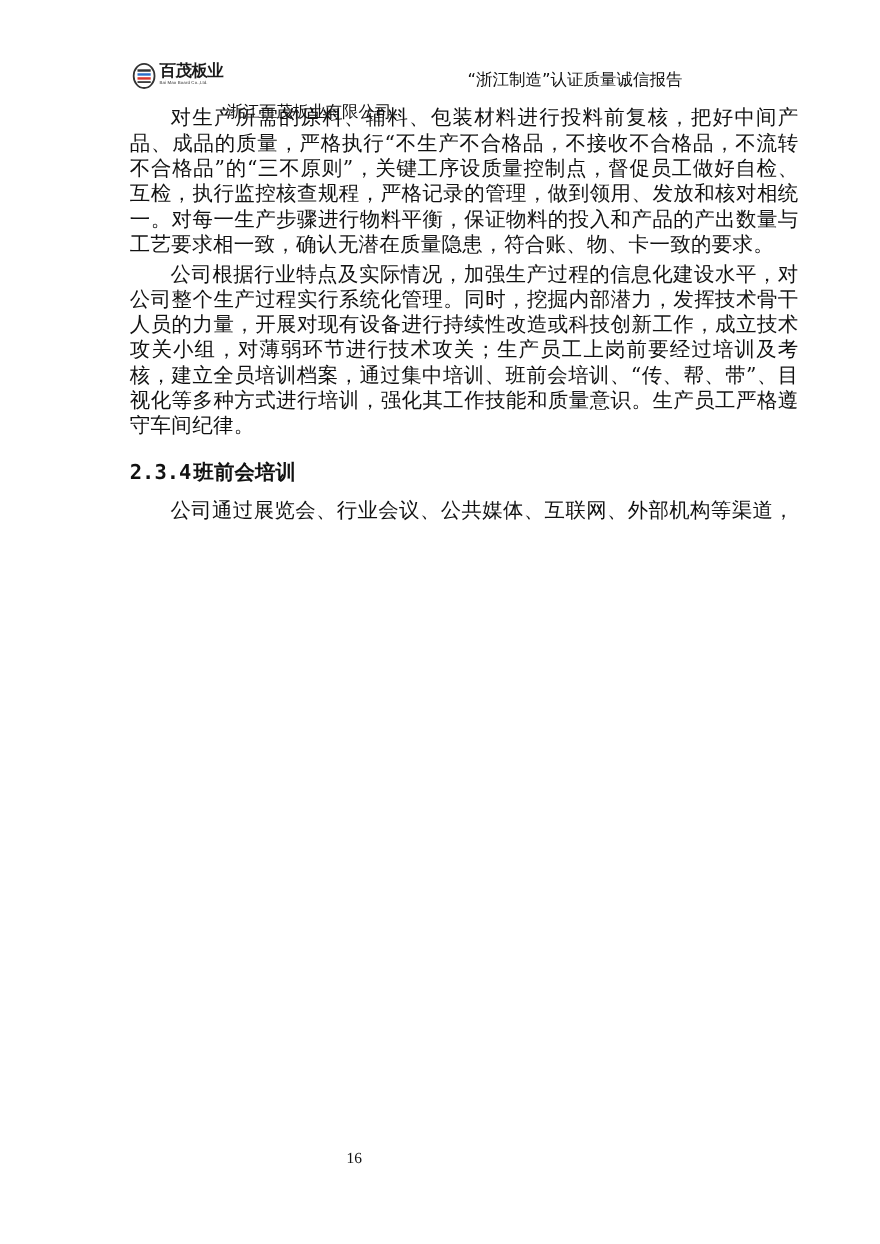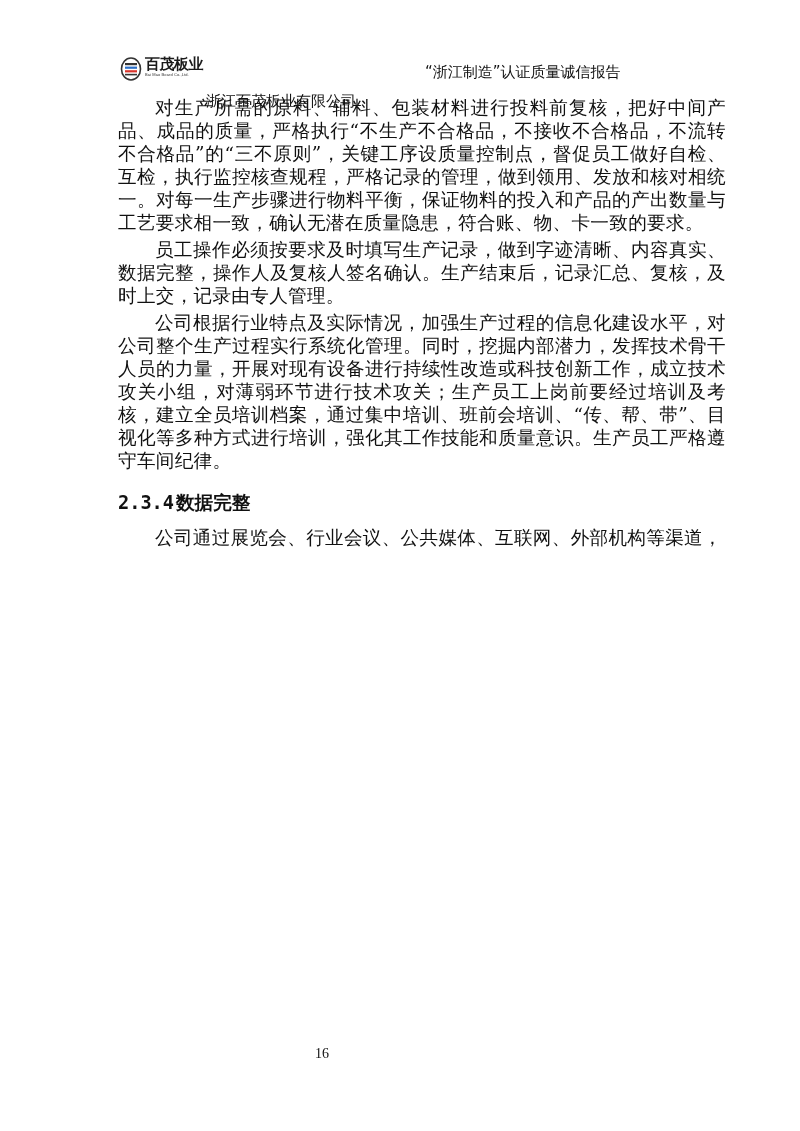--- a/index.html
+++ b/index.html
@@ -134,23 +134,22 @@
       <span class="logo-brand-cn">百茂板业</span>
       <span class="logo-brand-en">Bai Mao Board Co.,Ltd.</span>
     </div>
   </div>
   <div class="company-name">浙江百茂板业有限公司</div>
   <div class="report-title">“浙江制造”认证质量诚信报告</div>
 </div>
 
 <div class="content">
   <p class="para indent">对生产所需的原料、辅料、包装材料进行投料前复核，把好中间产品、成品的质量，严格执行“不生产不合格品，不接收不合格品，不流转不合格品”的“三不原则”，关键工序设质量控制点，督促员工做好自检、互检，执行监控核查规程，严格记录的管理，做到领用、发放和核对相统一。对每一生产步骤进行物料平衡，保证物料的投入和产品的产出数量与工艺要求相一致，确认无潜在质量隐患，符合账、物、卡一致的要求。</p>
-  <p class="para indent gap">员工操作必须按要求及时填写生产记录，做到字迹清晰、内容真实、数据完整，操作人及复核人签名确认。生产结束后，记录汇总、复核，及时上交，记录由专人管理。</p>
   <p class="para indent gap">公司根据行业特点及实际情况，加强生产过程的信息化建设水平，对公司整个生产过程实行系统化管理。同时，挖掘内部潜力，发挥技术骨干人员的力量，开展对现有设备进行持续性改造或科技创新工作，成立技术攻关小组，对薄弱环节进行技术攻关；生产员工上岗前要经过培训及考核，建立全员培训档案，通过集中培训、班前会培训、“传、帮、带”、目视化等多种方式进行培训，强化其工作技能和质量意识。生产员工严格遵守车间纪律。</p>
 
   <h3 class="section">
-    <span>2.3.4</span><span class="sec-title">数据完整</span>
+    <span>2.3.4</span><span class="sec-title">班前会培训</span>
   </h3>
 
   <p class="para indent gap">公司通过展览会、行业会议、公共媒体、互联网、外部机构等渠道，</p>
 </div>
 
 <div class="page-number">16</div>
 
 </body></html>

